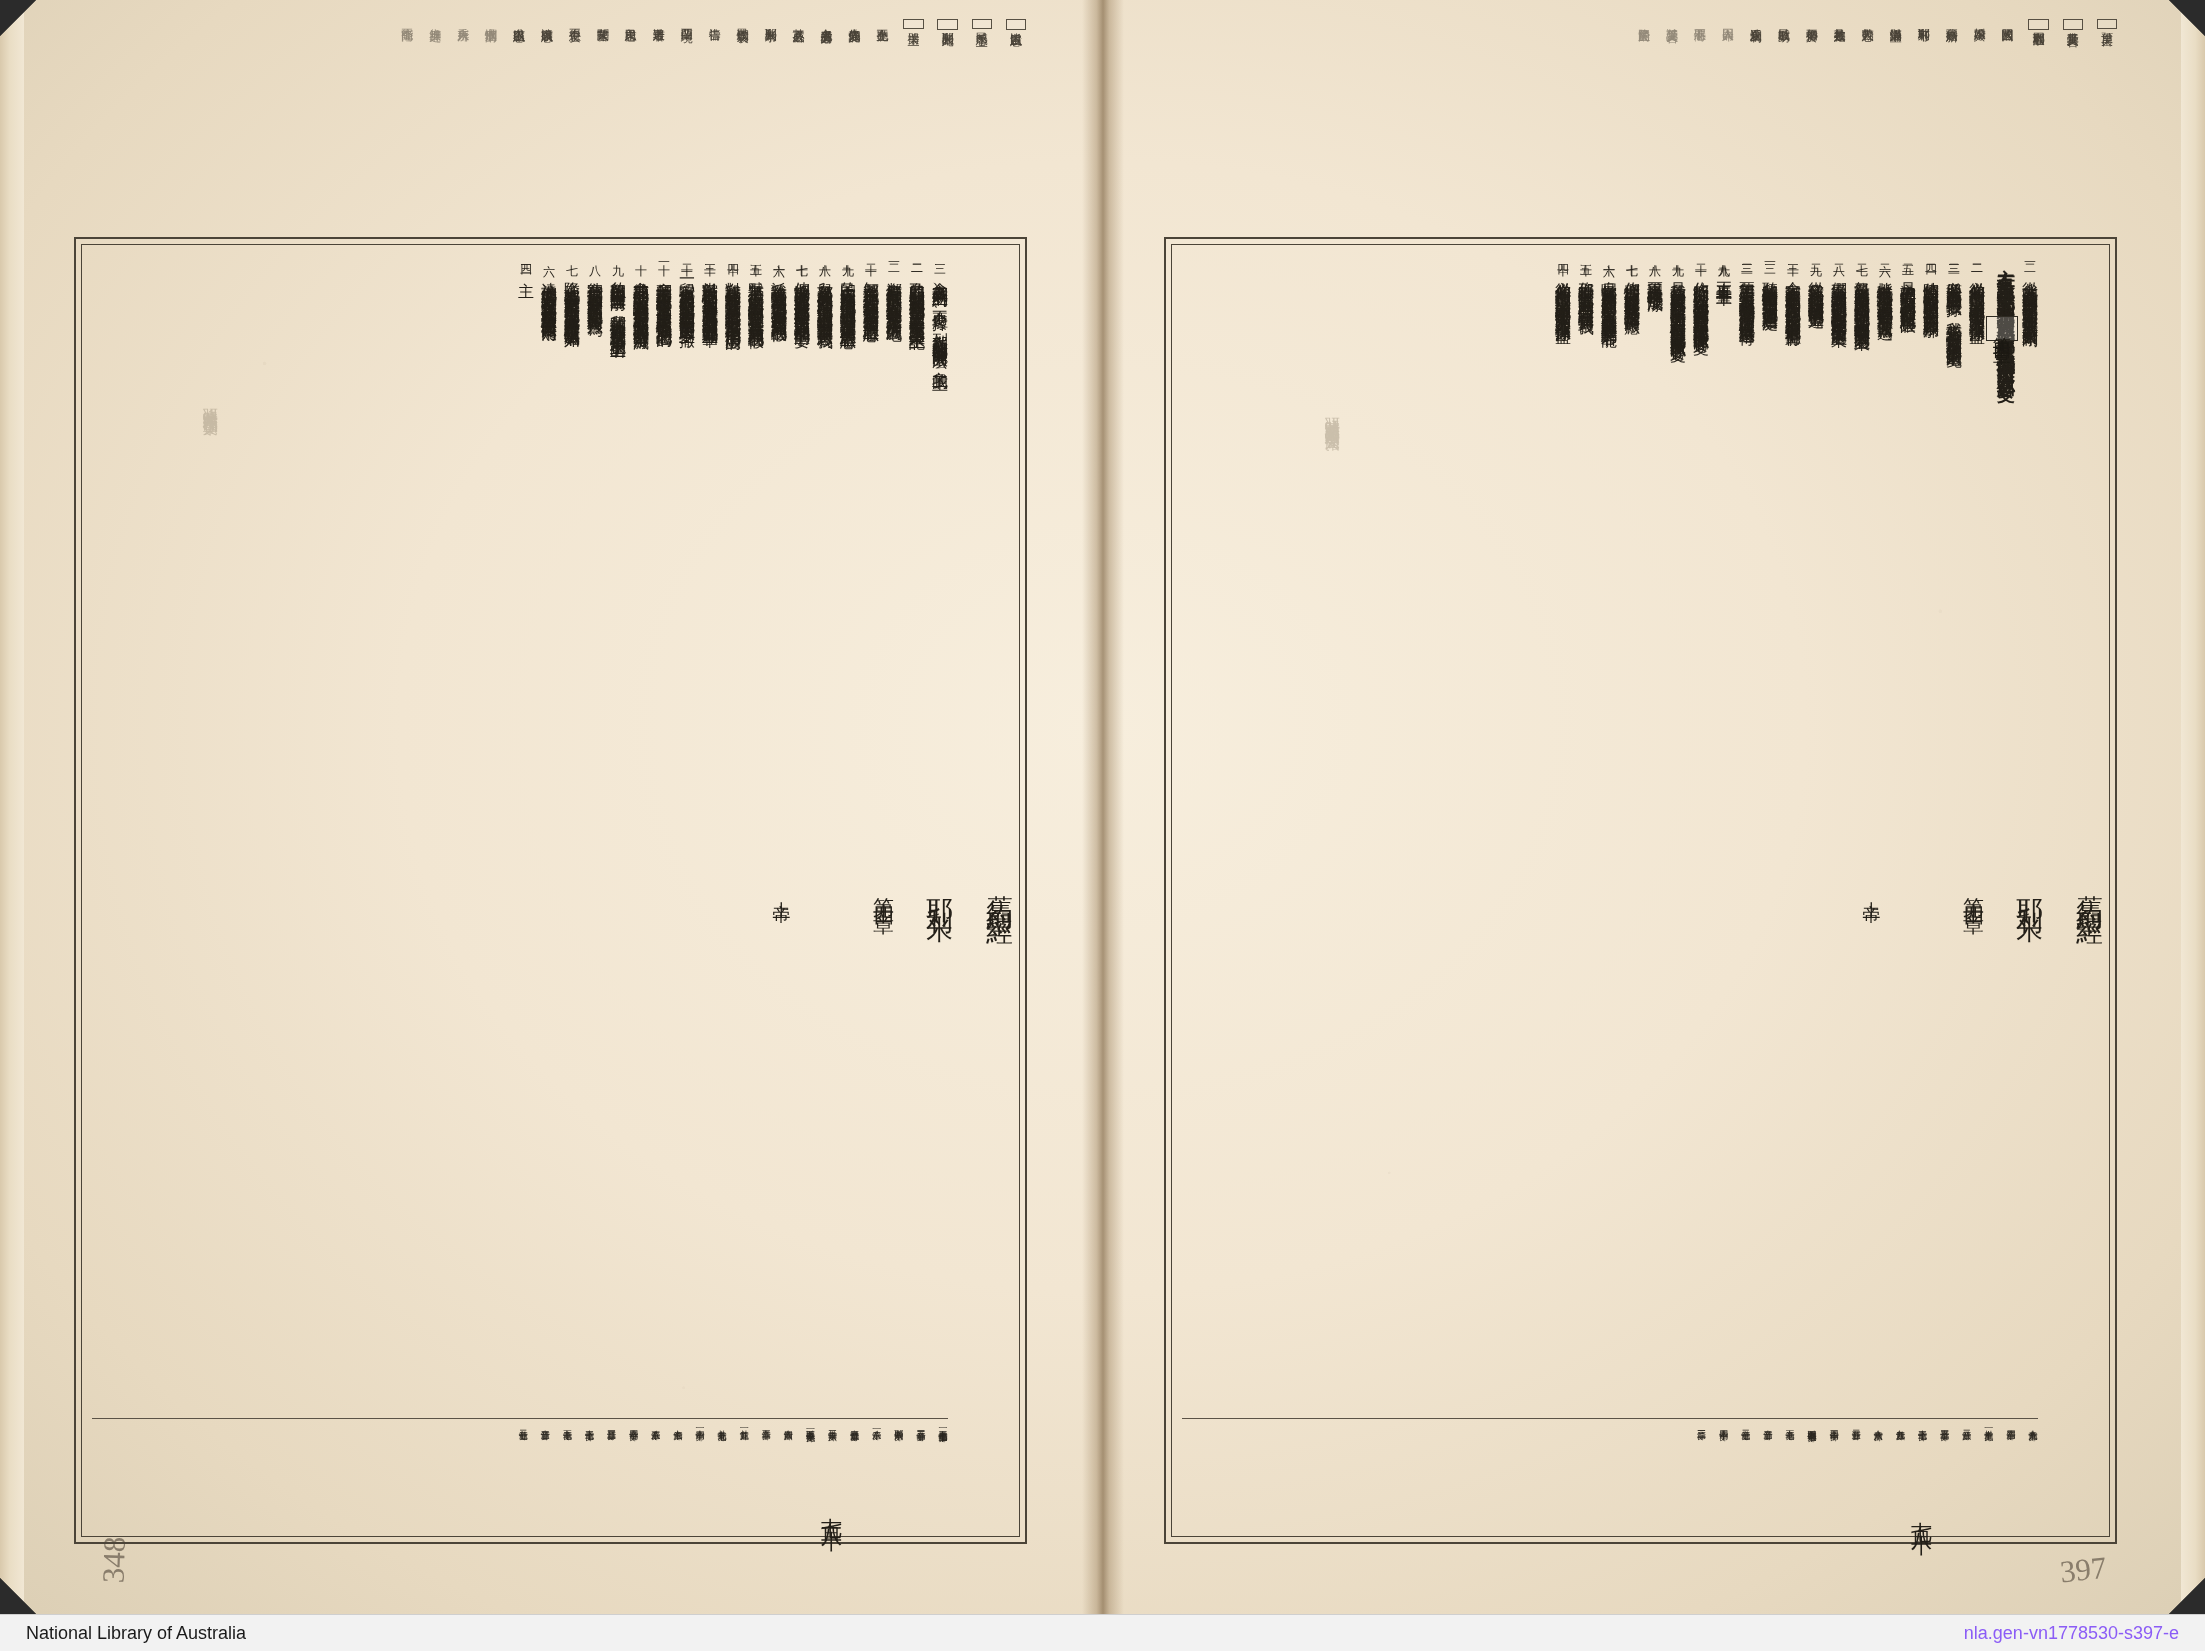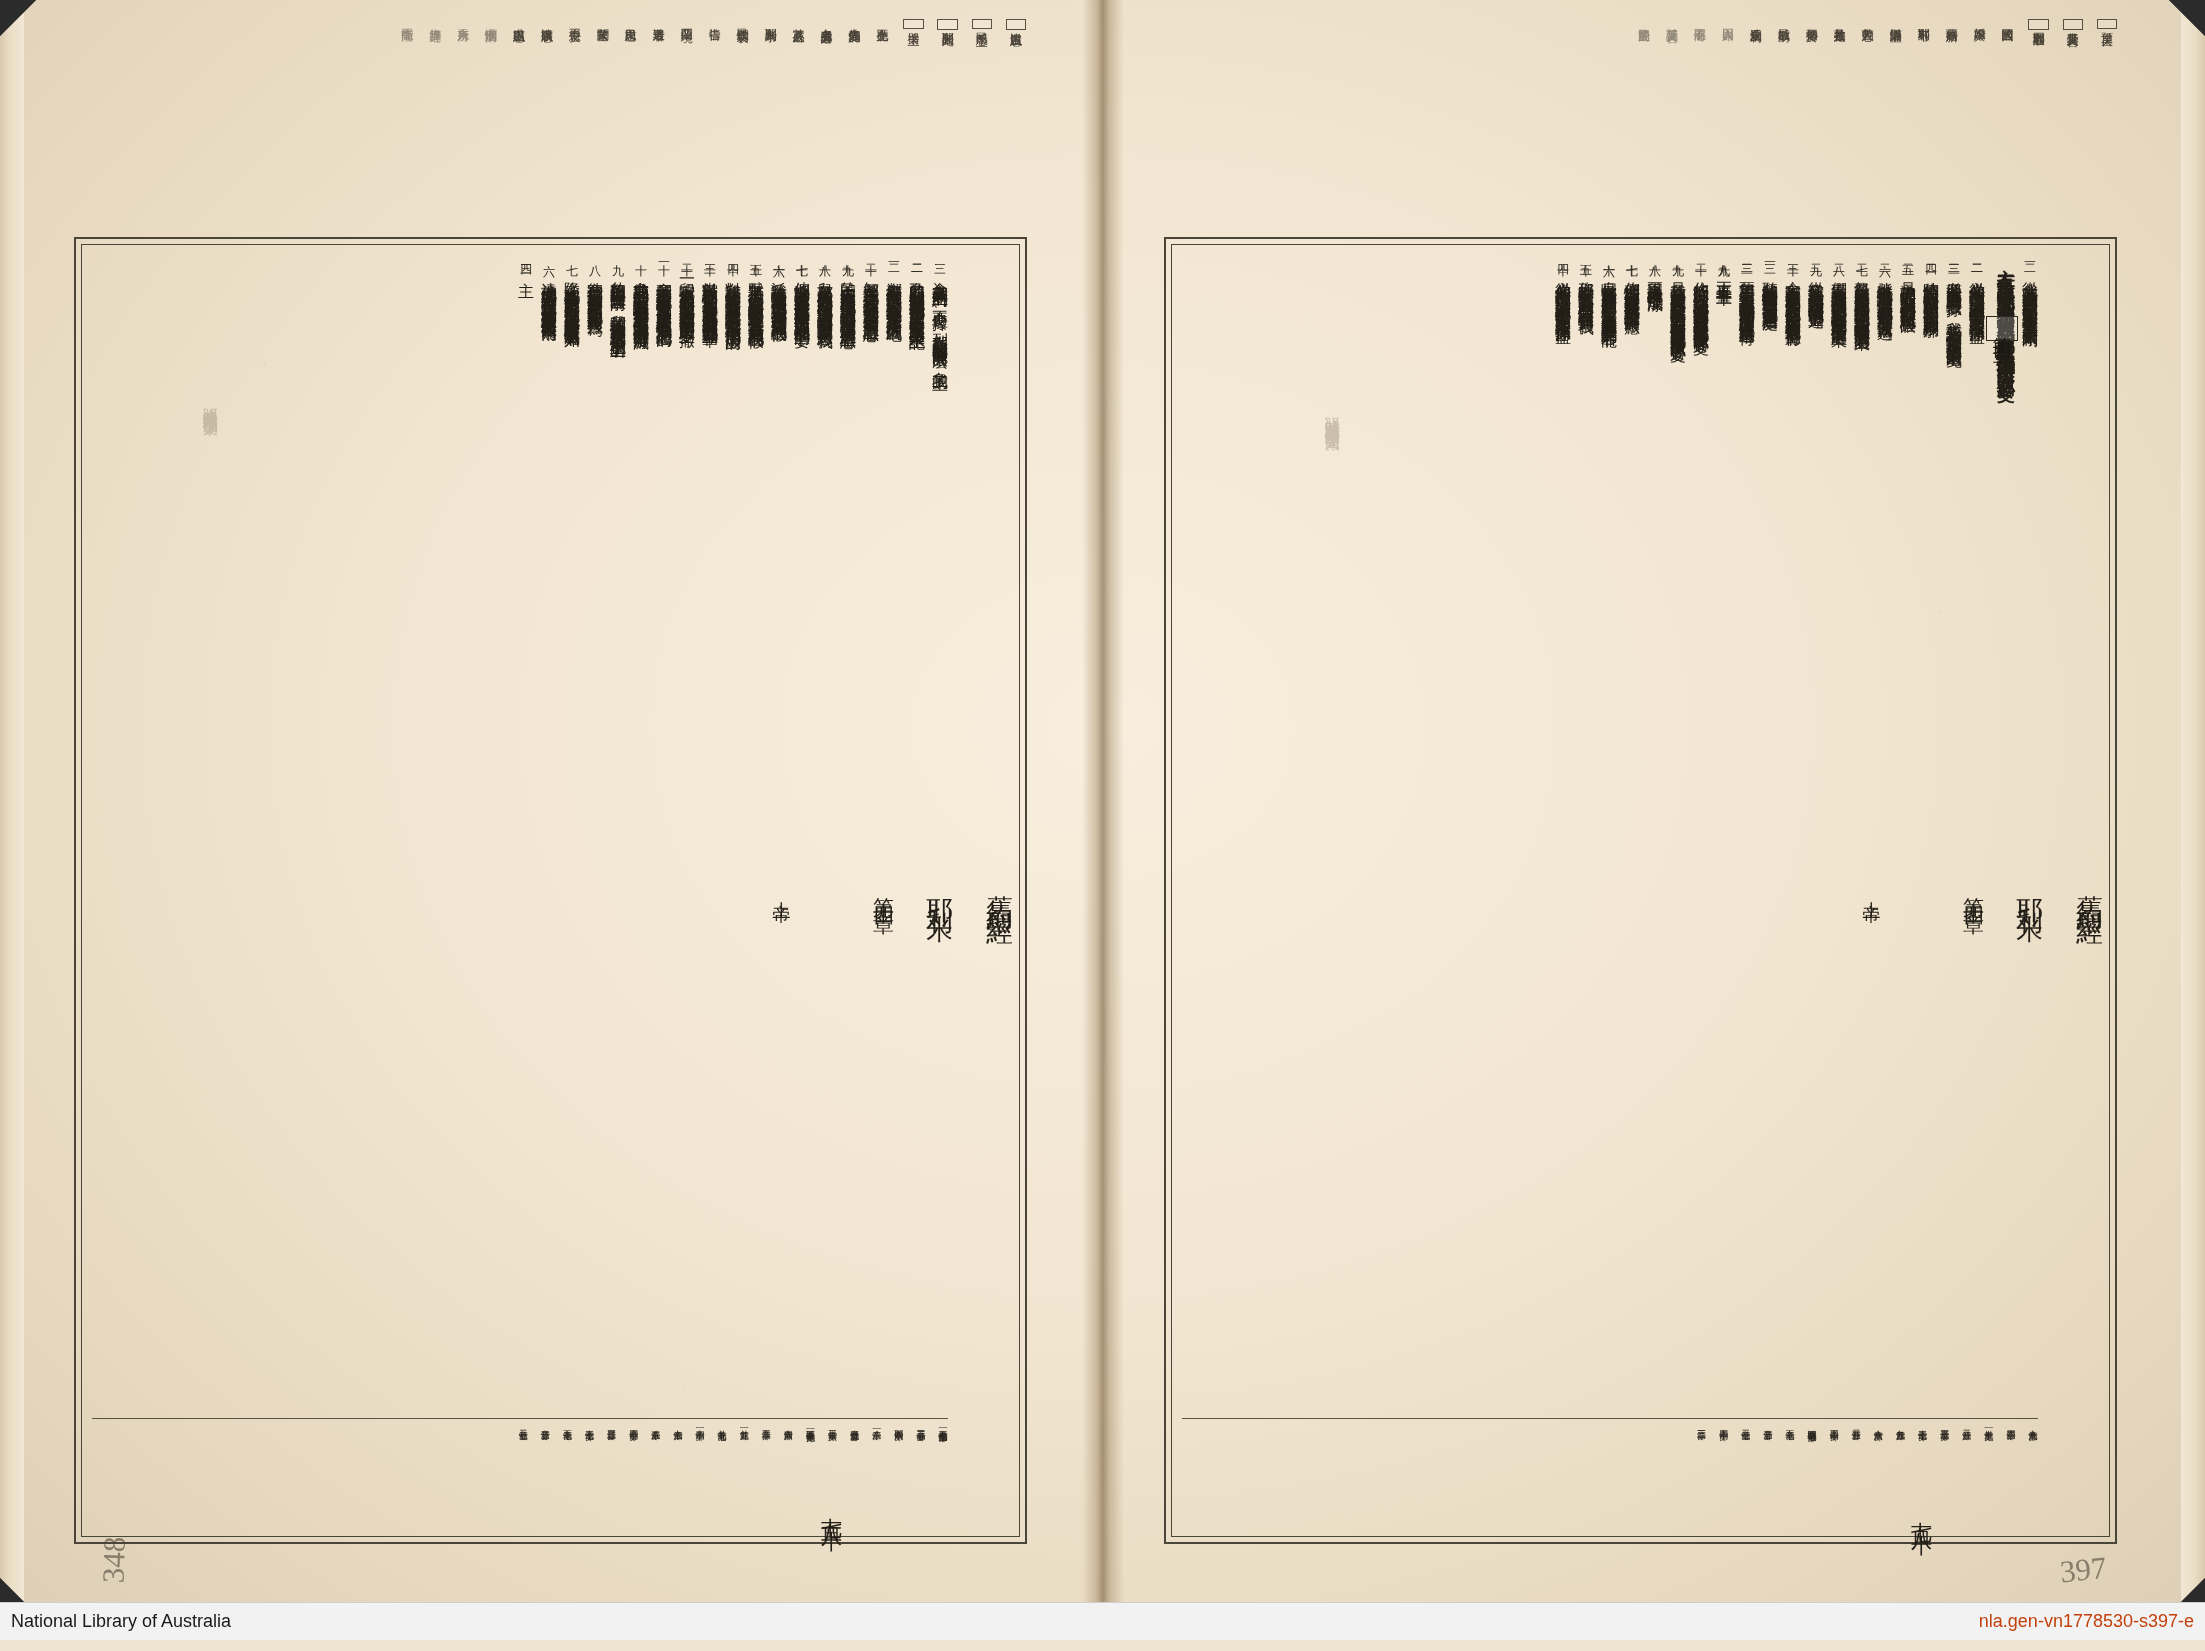--- a/index.html
+++ b/index.html
@@ -51,34 +51,34 @@
     background: linear-gradient(135deg, #2b2b2b 0 28%, rgba(43,43,43,0) 28.5%);
   }
   .corner.tl { left: 0; top: 0; }
   .corner.tr { right: 0; top: 0; transform: scaleX(-1); }
   .corner.bl { left: 0; bottom: 38px; transform: scaleY(-1); }
   .corner.br { right: 0; bottom: 38px; transform: scale(-1,-1); }
 
   
   .footer {
     position: absolute;
-    left: 0; right: 0; bottom: 12px;
+    left: 0; right: 0; bottom: 0;
     height: 38px;
     background: #f2f2f2;
     border-top: 1.1px solid #cfcfcf;
     display: flex;
     align-items: center;
     justify-content: space-between;
-    padding: 0 11px;
+    padding: 0 26px;
     box-sizing: border-box;
     font-size: 18px;
     color: #1a1a1a;
     font-family: "Liberation Sans", sans-serif;
   }
-  .footer .right { color: #c2410c; }
+  .footer .right { color: #8b5cf6; }
 
   
   .folio {
     position: absolute;
     font-family: "Liberation Serif", serif;
     font-size: 31px;
     color: #6c6152;
     opacity: .75;
   }
   .folio.left { left: 91px; bottom: 74px; transform: rotate(-88deg); }

